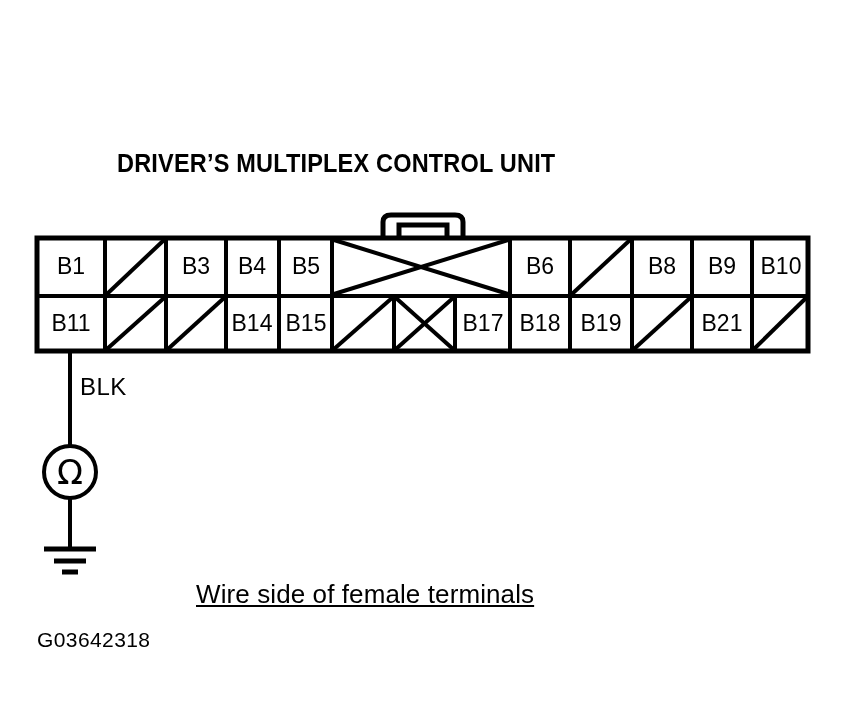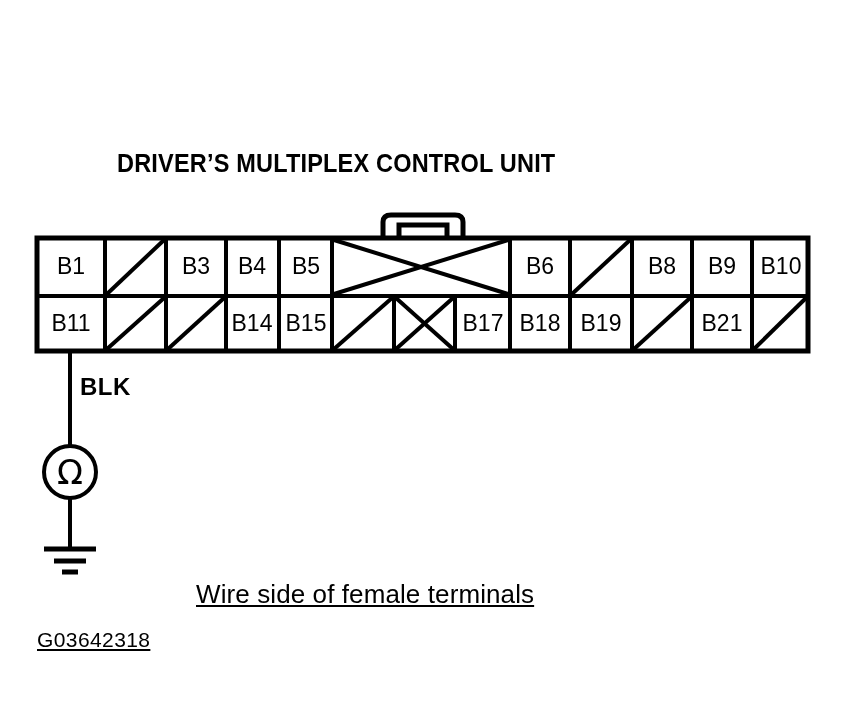--- a/index.html
+++ b/index.html
@@ -53,40 +53,39 @@
     fill: #000000;
     text-anchor: middle;
     dominant-baseline: middle;
   }
 
   .wire-label {
     position: absolute;
     left: 80px;
     top: 357px;
     font-size: 24px;
-    font-weight: bold;
+    font-weight: normal;
     letter-spacing: 0.5px;
   }
 
   .caption {
     position: absolute;
     left: 196px;
     top: 563px;
     font-size: 26px;
     letter-spacing: 0.1px;
     text-decoration: underline;
   }
 
   .figure-id {
     position: absolute;
     left: 37px;
     top: 612px;
     font-size: 21px;
     letter-spacing: 0.4px;
-    text-decoration: underline;
   }
 </style>
 </head>
 <body>
 
 <div id="diagram-root">
 
   <div class="title-block">
     <span class="title-line">DRIVER’S MULTIPLEX CONTROL UNIT</span>
     <span class="title-line">CONNECTOR B (22P)</span>

